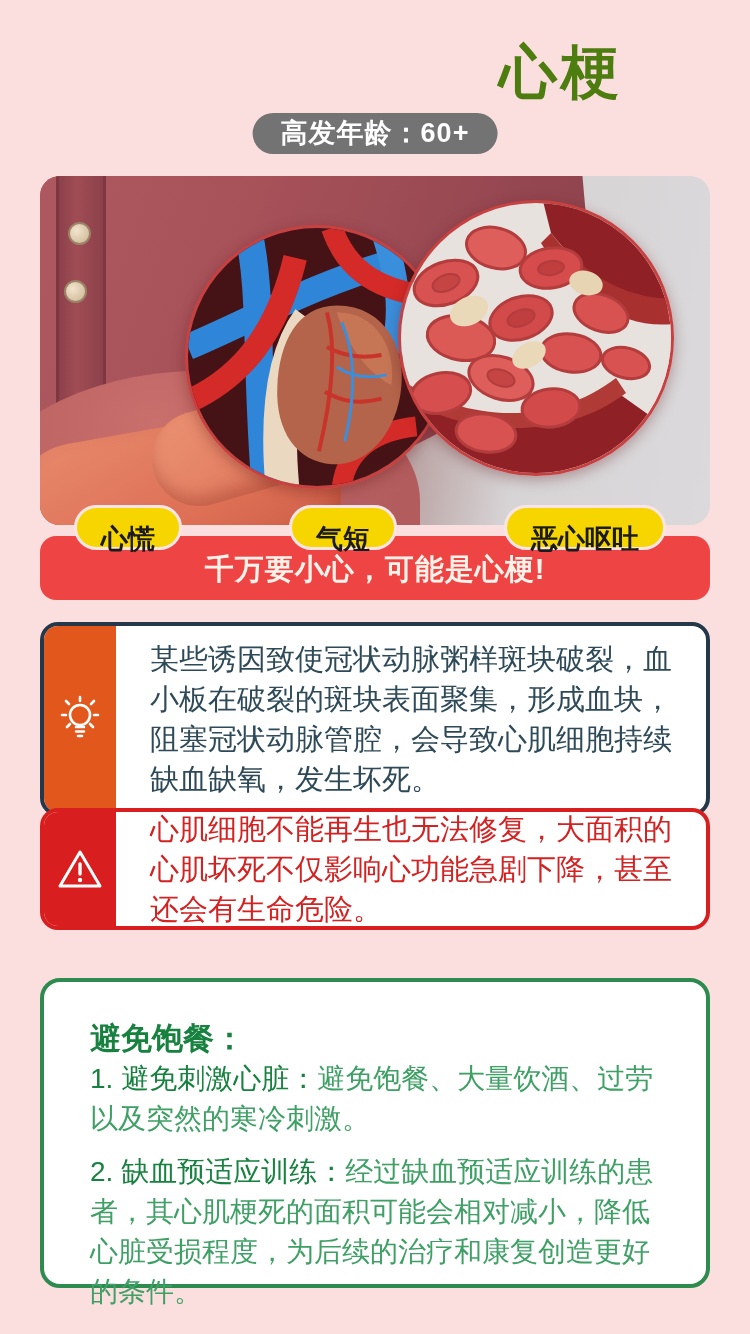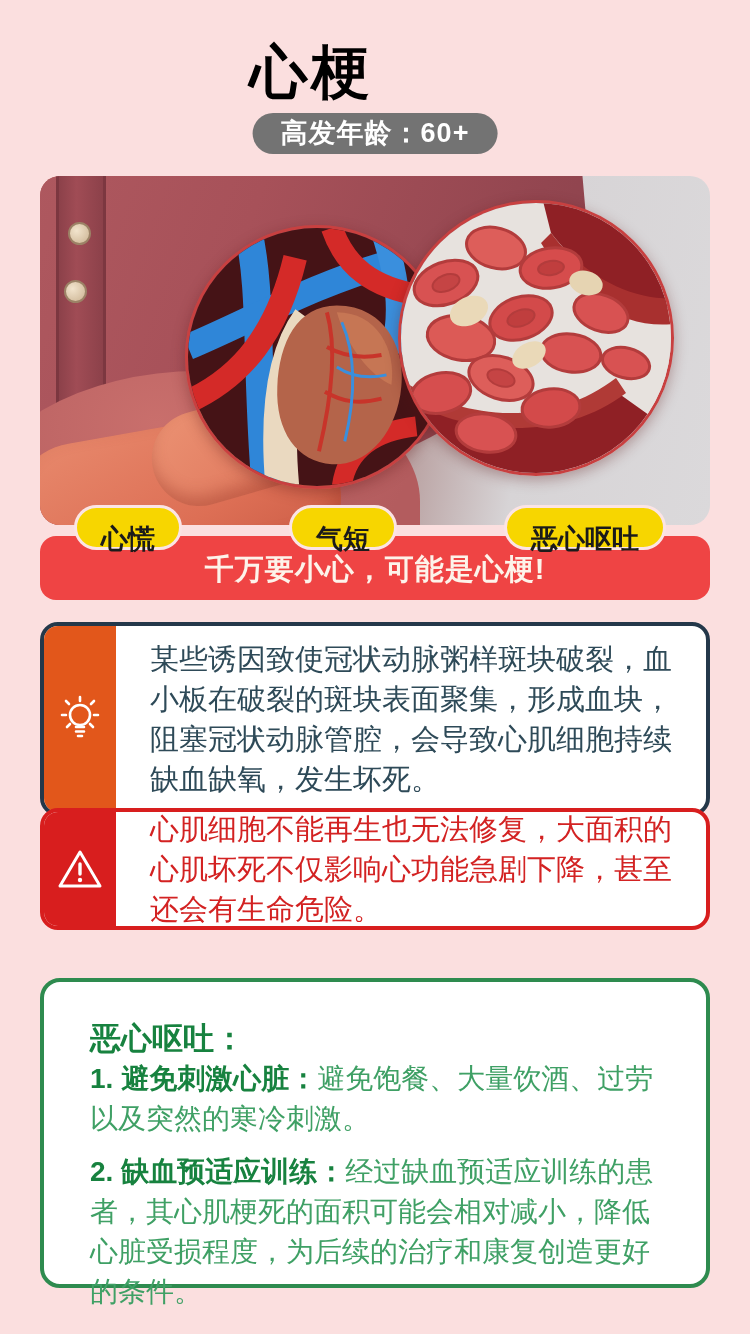--- a/index.html
+++ b/index.html
@@ -5,21 +5,21 @@
   * { margin:0; padding:0; box-sizing:border-box; }
   html,body { background:#e9d3d3; }
   body { font-family:"Liberation Sans","DejaVu Sans",sans-serif; }
   .page {
     position:relative; width:750px; height:1334px; margin:0 auto;
     background:#fbdfdf; overflow:hidden;
   }
   
   .title {
     position:absolute; top:34px; left:0; width:623px;
-    text-align:center; font-size:58px; font-weight:bold; color:#000000;
+    text-align:right; font-size:58px; font-weight:bold; color:#4d7c0f;
     letter-spacing:4px;
   }
   .age-badge {
     position:absolute; top:113px; left:50%; transform:translateX(-50%);
     height:41px; padding:0 28px; border-radius:22px; background:#737373;
     color:#fff; font-size:27px; line-height:41px; font-weight:bold;
     letter-spacing:1px; white-space:nowrap;
   }
   
   .hero {
@@ -109,21 +109,21 @@
   .box-cause .info-text { color:#2e4a58; }
   .box-risk  .info-text { color:#d32222; }
   
   .prevent-box {
     position:absolute; left:40px; top:978px; width:670px; height:310px;
     background:#fff; border:4px solid #2e8b4f; border-radius:20px;
     padding:36px 40px 0 46px;
   }
   .prevent-heading { font-size:31px; font-weight:bold; color:#17823f; line-height:41px; }
   .prevent-item { font-size:28px; line-height:40px; color:#3fa065; }
-  .prevent-item .item-label { font-weight:bold; color:#17823f; }
+  .prevent-item .item-label { font-weight:normal; color:#17823f; }
   .prevent-item + .prevent-item { margin-top:13px; }
   .prevent-item:first-of-type { margin-top:0; }
   .item2 { margin-top:50px; }
 </style>
 </head>
 <body>
 
 <div class="page">
 
   <div class="title">心梗</div>
@@ -228,21 +228,21 @@
       <svg width="48" height="44" viewBox="0 0 48 44">
         <path d="M24,5 L44,39 L4,39 Z" stroke="#ffffff" stroke-width="3" fill="none" stroke-linejoin="round"></path>
         <path d="M24,17 v10" stroke="#ffffff" stroke-width="3.4" stroke-linecap="round"></path>
         <circle cx="24" cy="33" r="2.2" fill="#ffffff"></circle>
       </svg>
     </div>
     <div class="info-text">心肌细胞不能再生也无法修复，大面积的心肌坏死不仅影响心功能急剧下降，甚至还会有生命危险。</div>
   </div>
 
   <div class="prevent-box">
-    <div class="prevent-heading">恶心呕吐：</div>
+    <div class="prevent-heading">避免饱餐：</div>
     <div class="prevent-item">
       <span class="item-label">1. 避免刺激心脏：</span><span>避免饱餐、大量饮酒、过劳以及突然的寒冷刺激。</span>
     </div>
     <div class="prevent-item item2">
       <span class="item-label">2. 缺血预适应训练：</span><span>经过缺血预适应训练的患者，其心肌梗死的面积可能会相对减小，降低心脏受损程度，为后续的治疗和康复创造更好的条件。</span>
     </div>
   </div>
 
 </div>
 

